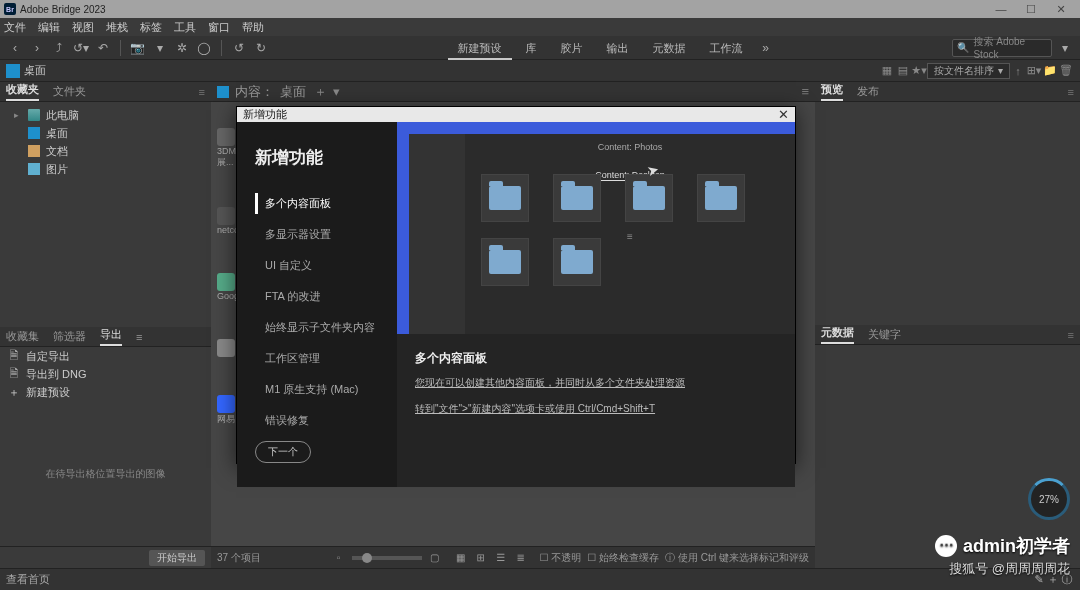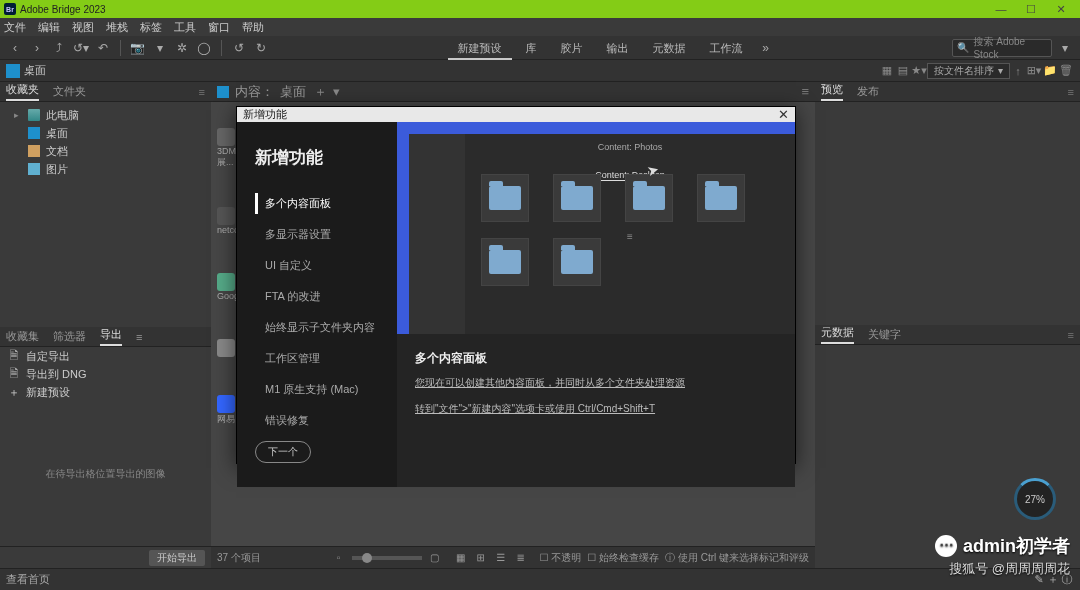--- a/index.html
+++ b/index.html
@@ -1,19 +1,19 @@
 <!DOCTYPE html>
 <html><head>
 <meta charset="utf-8">
 <style>
   * { margin:0; padding:0; box-sizing:border-box; font-family:"Microsoft YaHei","Segoe UI",sans-serif; }
   body { width:1080px; height:590px; background:#464646; color:#c8c8c8; font-size:11px; overflow:hidden; position:relative; }
 
   
-  .title-bar { height:18px; background:#84cc16; color:#222; display:flex; align-items:center; padding:0 4px; font-size:10px; }
+  .title-bar { height:18px; background:#a3a3a3; color:#222; display:flex; align-items:center; padding:0 4px; font-size:10px; }
   .title-bar .br-logo { width:12px; height:12px; background:#001E36; color:#c8c8ff; font-size:7px; font-weight:bold; display:flex; align-items:center; justify-content:center; margin-right:4px; border-radius:2px;}
   .title-bar .spacer { flex:1; }
   .title-bar .win-btn { width:30px; text-align:center; color:#444; font-size:11px; cursor:pointer;}
   .menu-bar { height:18px; background:#3a3a3a; display:flex; align-items:center; padding:0 4px; font-size:11px; color:#ccc; gap:12px;}
   .menu-bar span { cursor:pointer; }
 
   
   .toolbar { height:24px; background:#333; border-bottom:1px solid #222; display:flex; align-items:center; padding:0 6px; gap:4px;}
   .toolbar .tb-ico { width:18px; height:18px; display:flex; align-items:center; justify-content:center; color:#aaa; cursor:pointer; font-size:12px;}
   .toolbar .tb-sep { width:1px; height:16px; background:#555; margin:0 4px;}
@@ -30,21 +30,21 @@
   .pb-sort { height:16px; background:#2a2a2a; border:1px solid #555; padding:0 6px; font-size:10px; color:#aaa; display:flex; align-items:center; gap:4px;}
 
   
   .main { display:flex; height:486px; }
   .left-col { width:211px; background:#3a3a3a; display:flex; flex-direction:column; }
   .mid-col { flex:1; background:#464646; display:flex; flex-direction:column; position:relative;}
   .right-col { width:265px; background:#f97316; display:flex; flex-direction:column; }
 
   .panel-tabs { height:20px; background:#333; border-bottom:1px solid #222; display:flex; align-items:center; padding:0 6px; gap:14px; font-size:11px; color:#999;}
   .panel-tabs span { cursor:pointer; }
-  .panel-tabs span.active { color:#ddd; border-bottom:2px solid #ddd; padding-bottom:2px;}
+  .panel-tabs span.active { color:#ddd; border-bottom:2px solid #ddd; padding-bottom:2px;font-weight:bold;}
   .panel-tabs .pt-menu { margin-left:auto; color:#777;}
 
   .tree { padding:4px 0; background:#3a3a3a; flex:0 0 auto; }
   .tree-item { display:flex; align-items:center; height:18px; padding:0 6px 0 14px; gap:6px; color:#ccc; cursor:pointer; font-size:11px;}
   .tree-item .caret { width:8px; color:#888; font-size:9px;}
   .tree-ico { width:12px; height:12px; }
   .ico-pc { background:linear-gradient(#6aa,#388); border-radius:1px;}
   .ico-desk { background:#1e90cc;}
   .ico-doc { background:#d0a060;}
   .ico-user { background:#d0a060;}
@@ -112,21 +112,21 @@
 
   .modal-desc { padding:16px 18px; color:#ccc;}
   .modal-desc h3 { font-size:12px; color:#eee; margin-bottom:8px;}
   .modal-desc p { font-size:10px; color:#bbb; line-height:1.6;text-decoration:underline;}
 
   
   .wm-chat { position:absolute; right:10px; bottom:32px; color:#fff; font-size:18px; font-weight:600; display:flex; align-items:center; gap:6px; text-shadow:0 1px 2px #000;}
   .wm-chat .ch-ico2 { width:22px; height:22px; background:#fff; border-radius:50%; position:relative;}
   .wm-chat .ch-ico2::after { content:"…"; color:#444; position:absolute; left:4px; top:-3px; font-size:15px; font-weight:bold;}
   .wm-sub { position:absolute; right:10px; bottom:12px; color:#ddd; font-size:13px; text-shadow:0 1px 2px #000;}
-  .gauge { position:absolute; right:24px; bottom:70px; width:42px; height:42px; border:3px solid #2a5c7a; border-top-color:#4aa0d0; border-radius:50%; display:flex; align-items:center; justify-content:center; color:#ccc; font-size:10px; background:rgba(30,30,30,.8);}
+  .gauge { position:absolute; right:10px; bottom:70px; width:42px; height:42px; border:3px solid #2a5c7a; border-top-color:#4aa0d0; border-radius:50%; display:flex; align-items:center; justify-content:center; color:#ccc; font-size:10px; background:rgba(30,30,30,.8);}
 </style>
 </head>
 <body>
 
 <div class="title-bar">
   <div class="br-logo">Br</div>
   <span>Adobe Bridge 2023</span>
   <div class="spacer"></div>
   <div class="win-btn">—</div>
   <div class="win-btn">☐</div>

